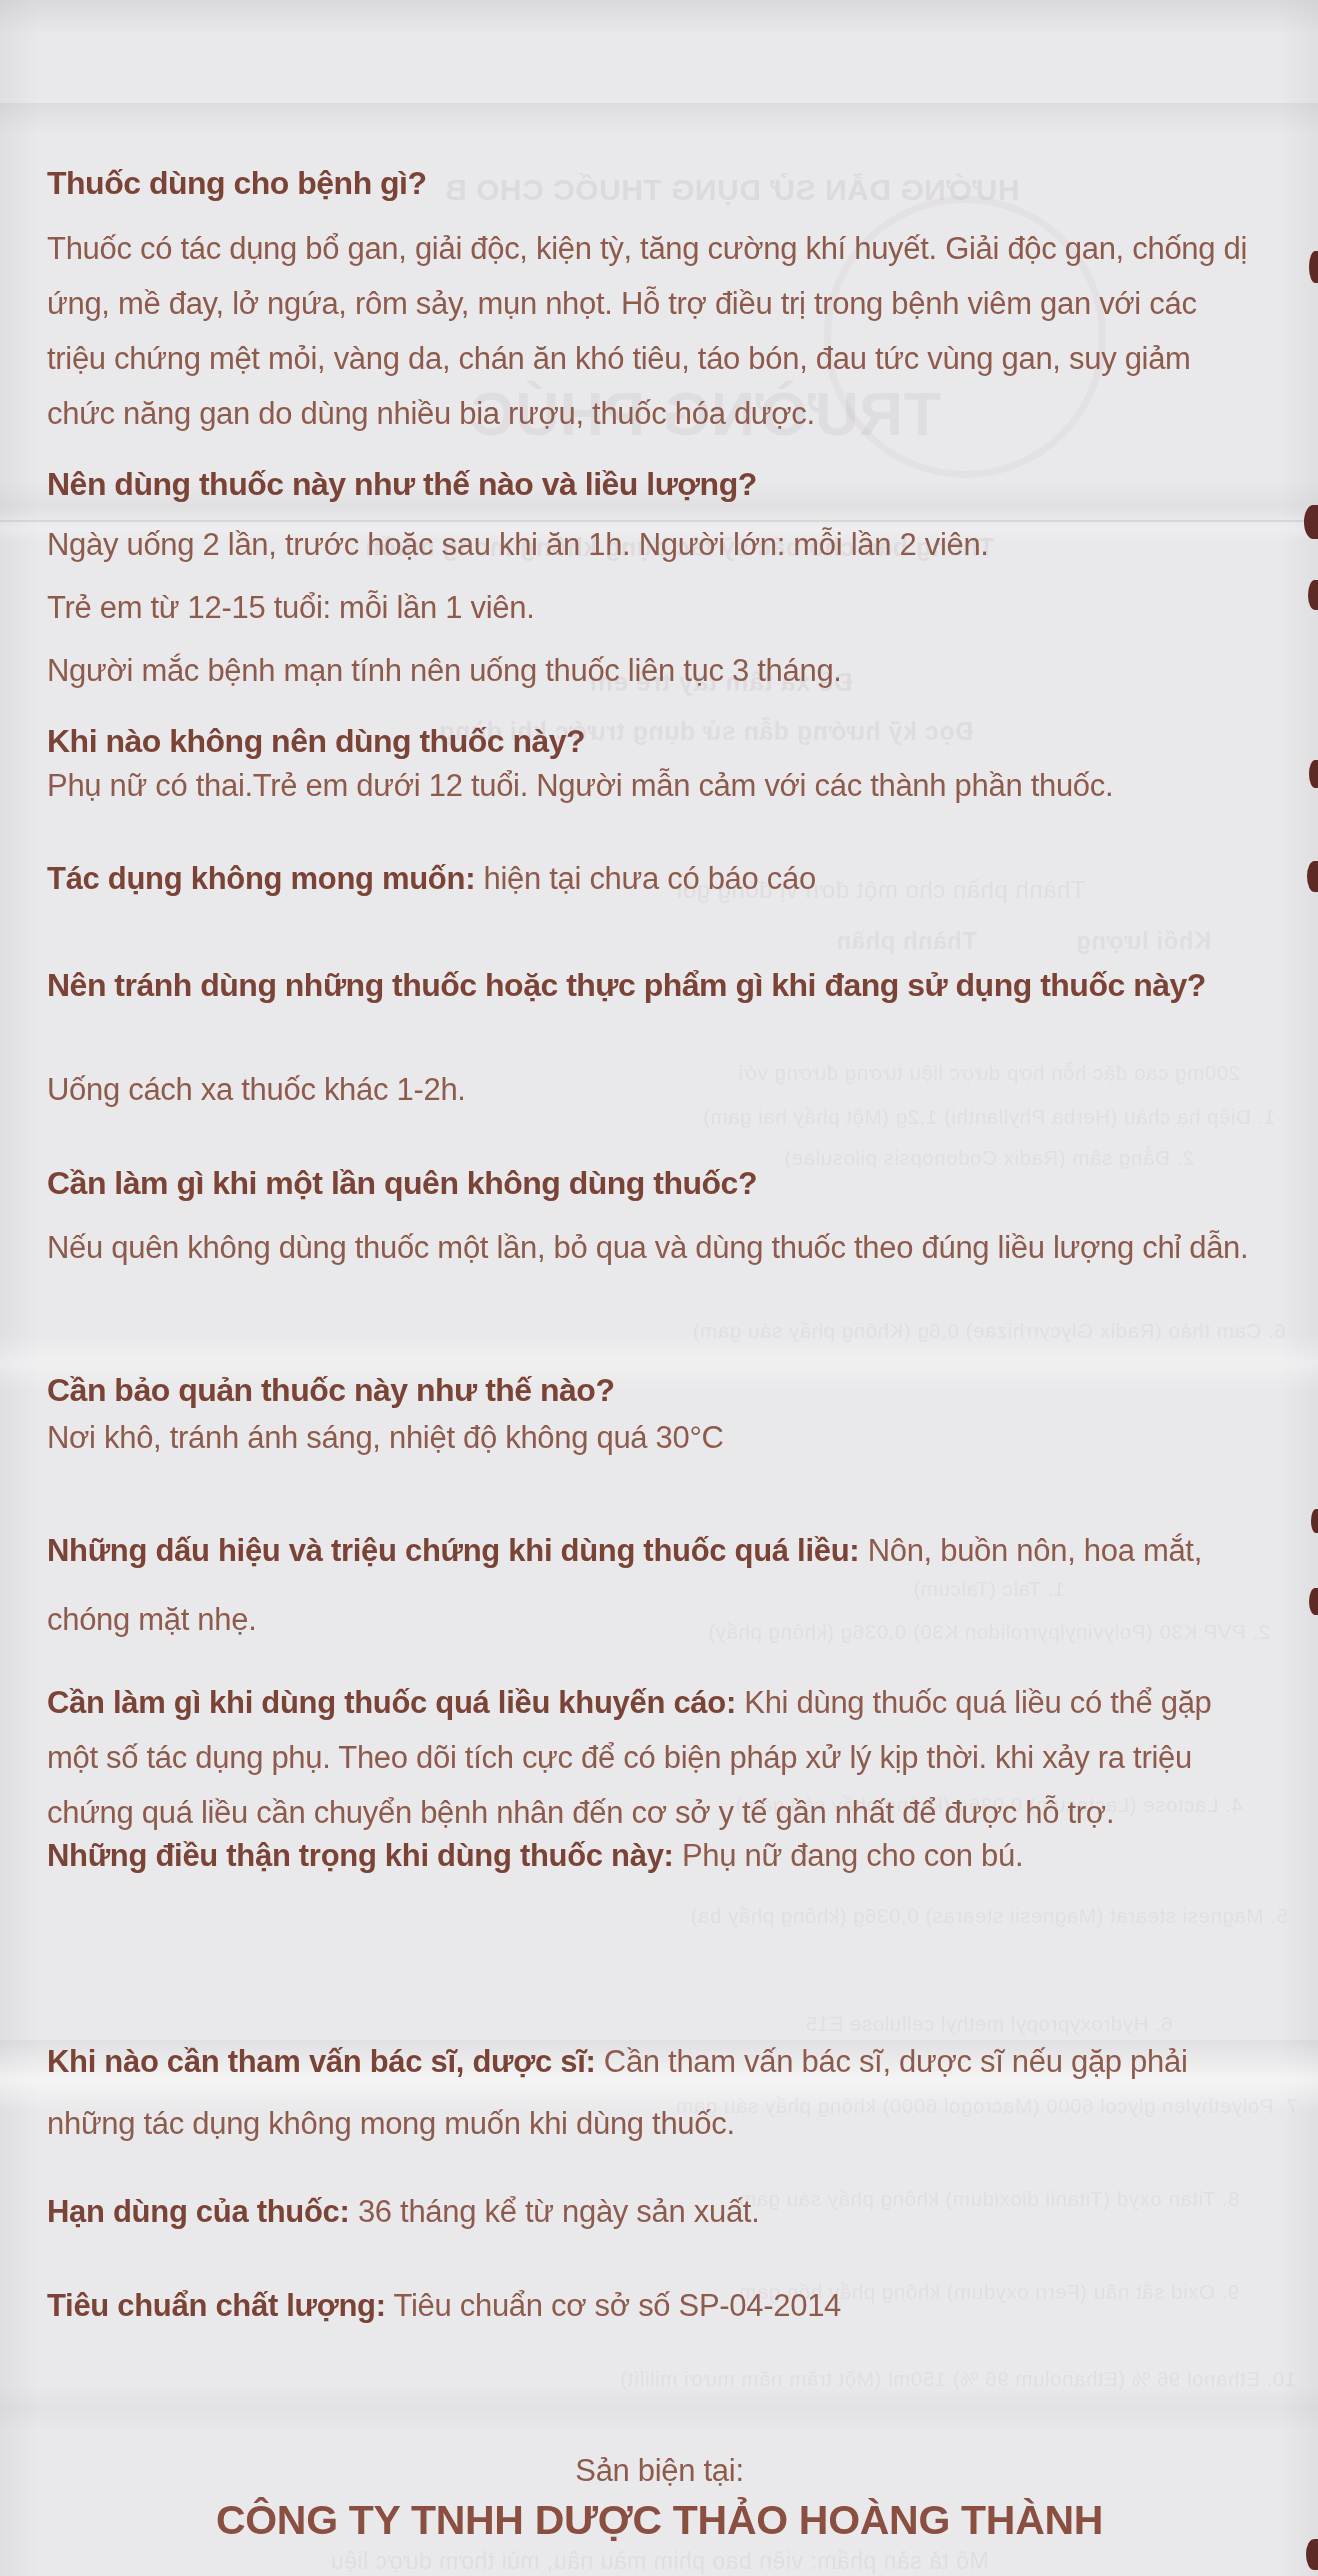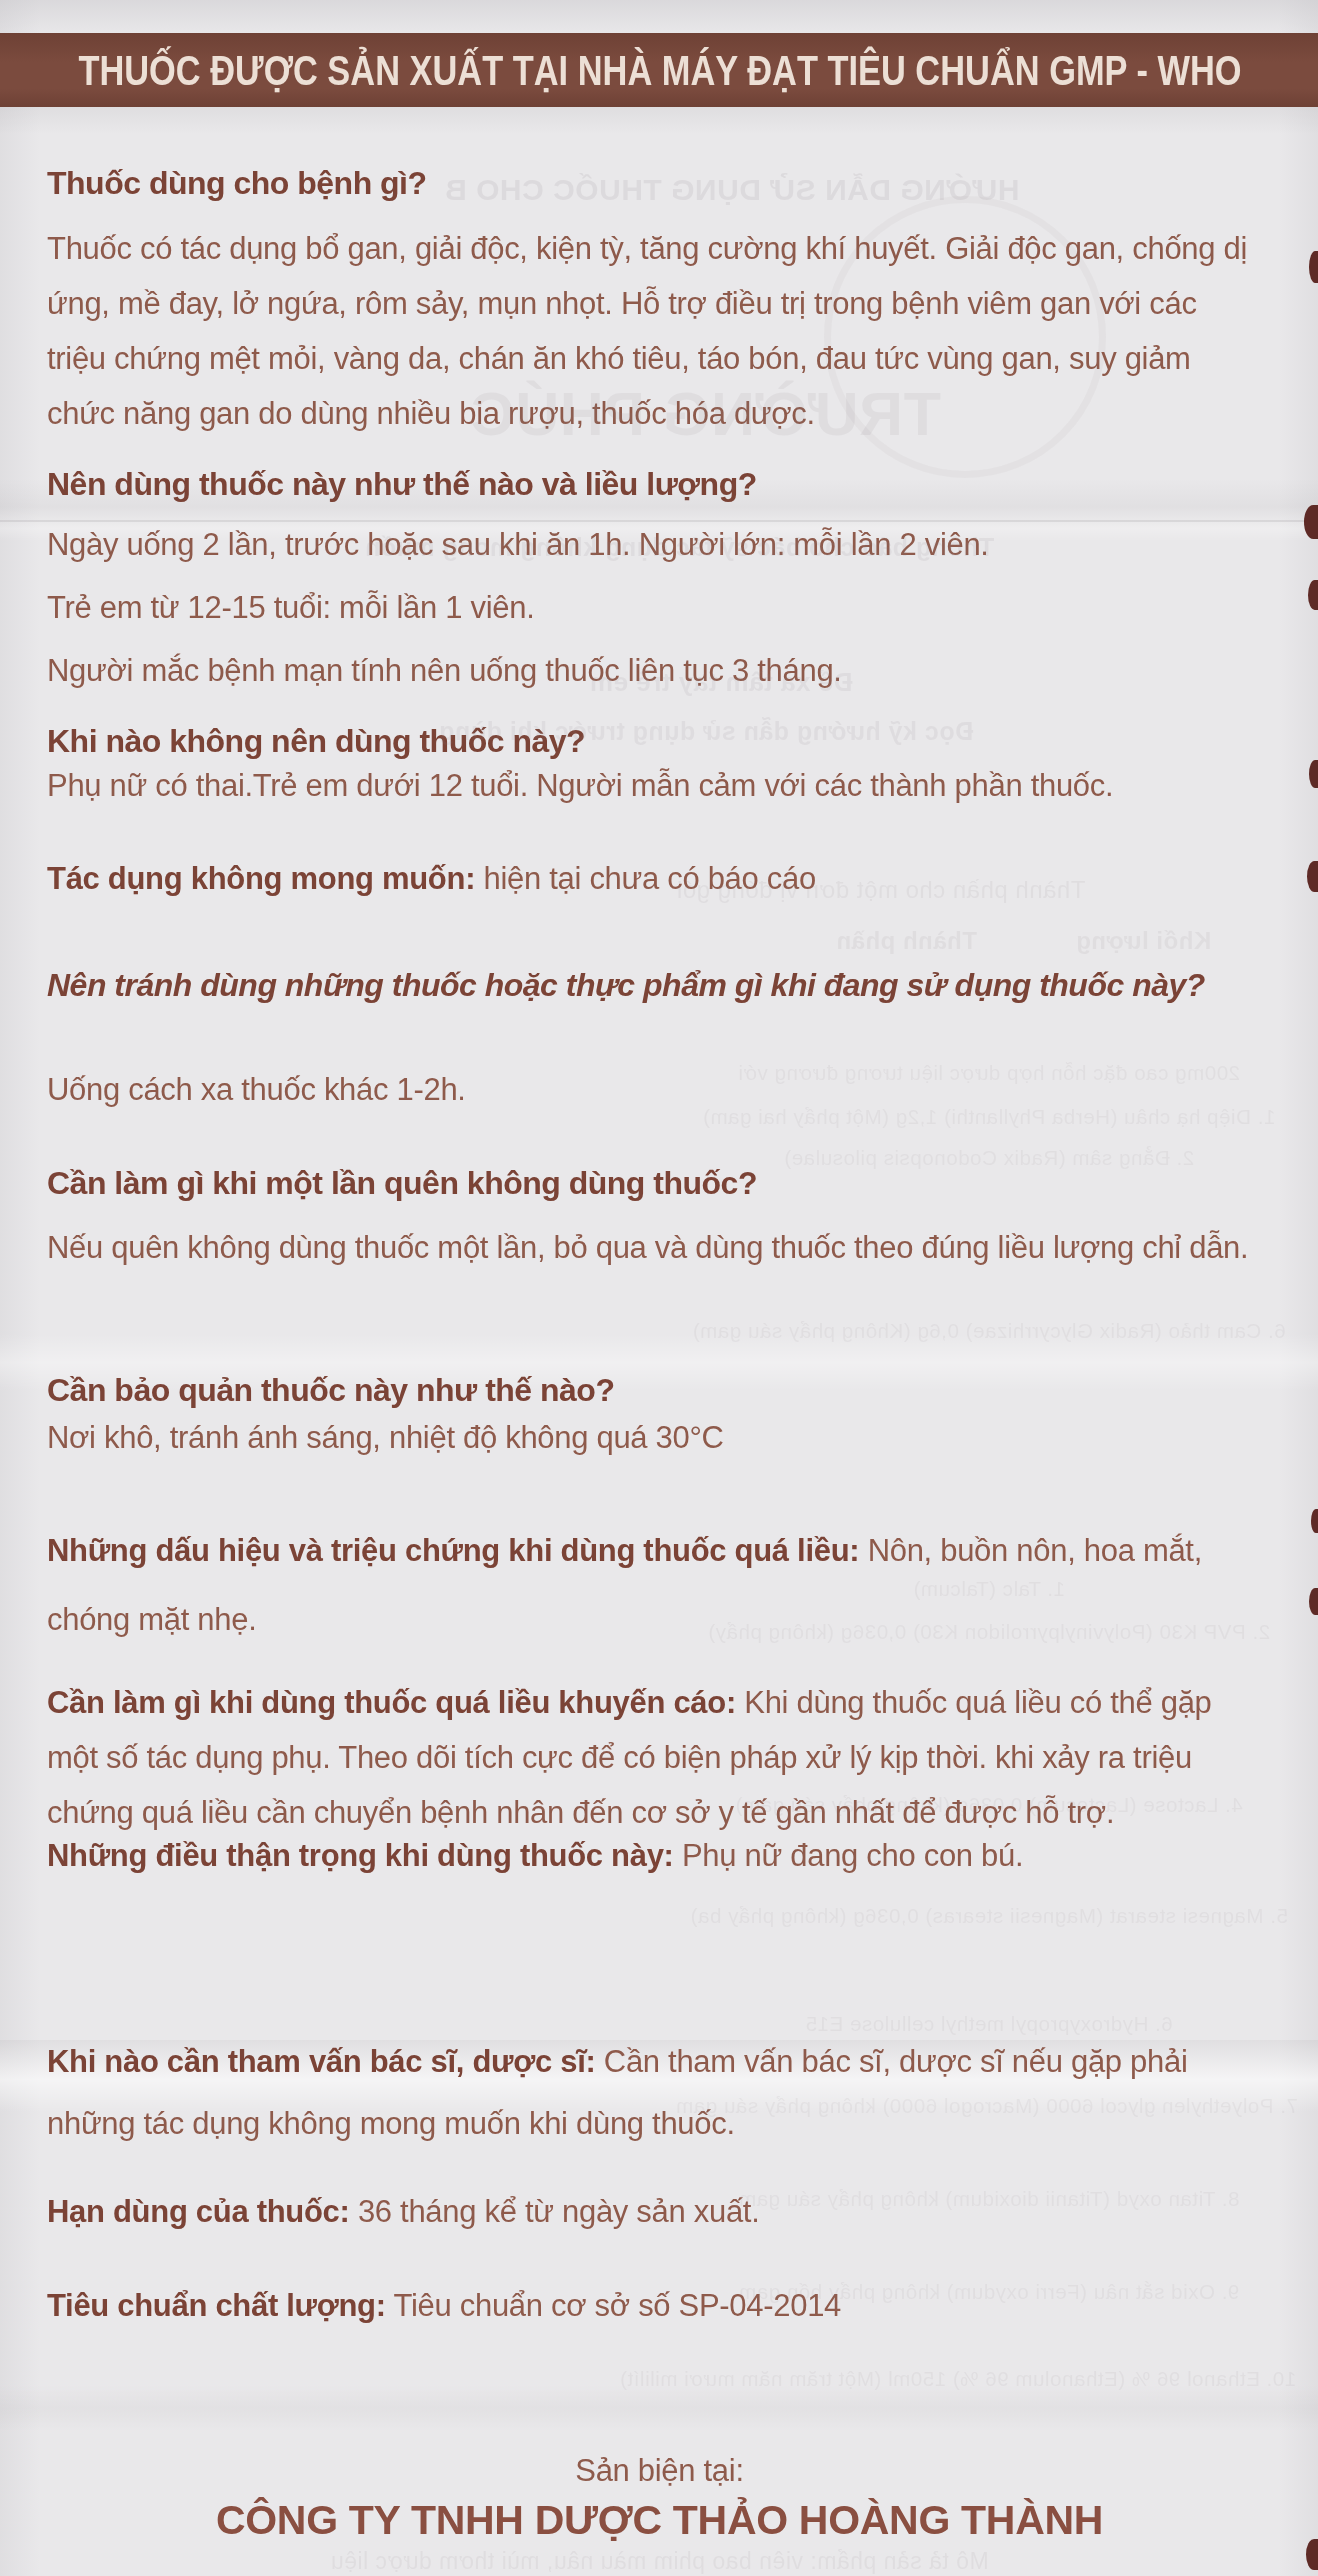--- a/index.html
+++ b/index.html
@@ -65,23 +65,20 @@
 <div class="page" id="page">
 
   <div class="wrinkle w6"></div>
   <div class="wrinkle w1"></div>
   <div class="wrinkle w2"></div>
   <div class="wrinkle w3"></div>
   <div class="wrinkle w4"></div>
   <div class="wrinkle w5"></div>
   <div class="blotch" style="left:824px;top:196px;width:268px;height:268px;"></div>
 
-  <div class="banner">
-    <span>THUỐC ĐƯỢC SẢN XUẤT TẠI NHÀ MÁY ĐẠT TIÊU CHUẨN GMP - WHO</span>
-  </div>
 
   <div class="sec" style="top:163px;">
     <h2>Thuốc dùng cho bệnh gì?</h2>
   </div>
   <div class="sec" style="top:221px;">
     <p>Thuốc có tác dụng bổ gan, giải độc, kiện tỳ, tăng cường khí huyết. Giải độc gan, chống dị ứng, mề đay, lở ngứa, rôm sảy, mụn nhọt. Hỗ trợ điều trị trong bệnh viêm gan với các triệu chứng mệt mỏi, vàng da, chán ăn khó tiêu, táo bón, đau tức vùng gan, suy giảm chức năng gan do dùng nhiều bia rượu, thuốc hóa dược.</p>
   </div>
 
   <div class="sec" style="top:464px;">
     <h2>Nên dùng thuốc này như thế nào và liều lượng?</h2>
@@ -100,21 +97,21 @@
   </div>
 
   <div class="sec" style="top:851px;">
     <p>
       <b>Tác dụng không mong muốn:</b>
       <span>hiện tại chưa có báo cáo</span>
     </p>
   </div>
 
   <div class="sec lh112" style="top:956px;width:1221px;">
-    <h2 style="line-height:58px;font-style:italic;">Nên tránh dùng những thuốc hoặc thực phẩm gì khi đang sử dụng thuốc này?</h2>
+    <h2 style="line-height:58px;">Nên tránh dùng những thuốc hoặc thực phẩm gì khi đang sử dụng thuốc này?</h2>
   </div>
   <div class="sec" style="top:1062px;">
     <p>Uống cách xa thuốc khác 1-2h.</p>
   </div>
 
   <div class="sec" style="top:1163px;">
     <h2>Cần làm gì khi một lần quên không dùng thuốc?</h2>
   </div>
   <div class="sec lh120" style="top:1217px;">
     <p>Nếu quên không dùng thuốc một lần, bỏ qua và dùng thuốc theo đúng liều lượng chỉ dẫn.</p>

